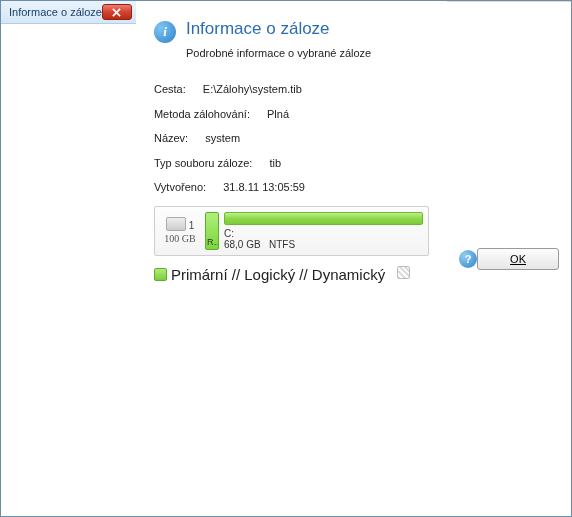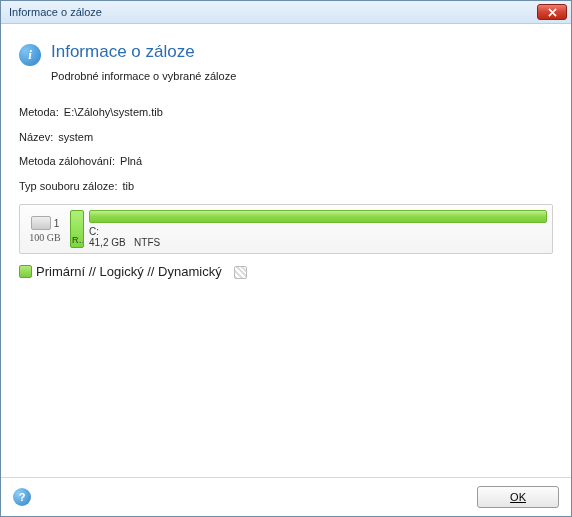--- a/index.html
+++ b/index.html
@@ -10,21 +10,21 @@
   width: 572px;
   height: 517px;
   overflow: hidden;
 }
 .window {
   width: 572px;
   height: 517px;
   background: #fff;
   border: 1px solid #6b8da8;
   display: flex;
-  flex-direction: column;
+  flex-direction: row;
 }
 .titlebar {
   height: 23px;
   background: linear-gradient(to bottom, #eaf3fb 0%, #d5e6f5 100%);
   border-bottom: 1px solid #b8cde0;
   display: flex;
   align-items: center;
   padding: 0 4px 0 8px;
   color: #1a3f6a;
   font-size: 11px;
@@ -79,21 +79,21 @@
 }
 .fields {
   margin-top: 22px;
   color: #222;
   line-height: 1.5;
 }
 .field {
   margin-bottom: 8px;
 }
 .field .lbl { display: inline; }
-.field .val { display: inline; margin-left: 2px; }
+.field .val { display: inline; margin-left: 14px; }
 .disk-panel {
   margin-top: 10px;
   border: 1px solid #cfcfcf;
   border-radius: 2px;
   background: linear-gradient(to bottom, #fdfdfd, #f4f4f4);
   padding: 5px;
   display: flex;
   align-items: stretch;
   gap: 5px;
   height: 50px;
@@ -145,22 +145,22 @@
   color: #333;
 }
 .part-sub {
   font-size: 10px;
   color: #333;
 }
 .legend {
   margin-top: 10px;
   display: flex;
   gap: 12px;
-  align-items: flex-end;
-  font-size: 13px;
+  align-items: flex-start;
+  font-size: 15px;
   color: #222;
   flex-wrap: wrap;
 }
 .swatch {
   width: 13px;
   height: 13px;
   border-radius: 2px;
   display: inline-block;
   vertical-align: middle;
   margin-right: 4px;
@@ -226,53 +226,57 @@
     <div class="header-row">
       <div class="info-icon">i</div>
       <div>
         <div class="heading">Informace o záloze</div>
       </div>
     </div>
     <div class="sub">Podrobné informace o vybrané záloze</div>
 
     <div class="fields">
       <div class="field">
-        <span class="lbl">Metoda:</span>
+        <span class="lbl">Cesta:</span>
         <span class="val">E:\Zálohy\system.tib</span>
+      </div>
+      <div class="field">
+        <span class="lbl">Metoda zálohování:</span>
+        <span class="val">Plná</span>
       </div>
       <div class="field">
         <span class="lbl">Název:</span>
         <span class="val">system</span>
       </div>
       <div class="field">
-        <span class="lbl">Metoda zálohování:</span>
-        <span class="val">Plná</span>
-      </div>
-      <div class="field">
         <span class="lbl">Typ souboru záloze:</span>
         <span class="val">tib</span>
+      </div>
+      <div class="field">
+        <span class="lbl">Vytvořeno:</span>
+        <span class="val">31.8.11 13:05:59</span>
       </div>
     </div>
 
     <div class="disk-panel">
       <div class="disk-icon-col">
         <div style="display:flex;align-items:center;gap:3px;">
           <div class="disk-icon-box"></div>
           <span class="disk-num">1</span>
         </div>
         <div class="disk-size">100 GB</div>
       </div>
       <div class="part-small">
         <div>R…</div>
       </div>
       <div class="part-main">
         <div class="part-bar"></div>
         <div class="part-label">C:</div>
         <div class="part-sub">
-          <span>41,2 GB</span>
+          <span>68,0 GB</span>
           &nbsp;
           <span>NTFS</span>
         </div>
       </div>
     </div>
 
     <div class="legend">
       <span>
         <span class="swatch sw-green"></span>
         <span>Primární // Logický // Dynamický</span>

